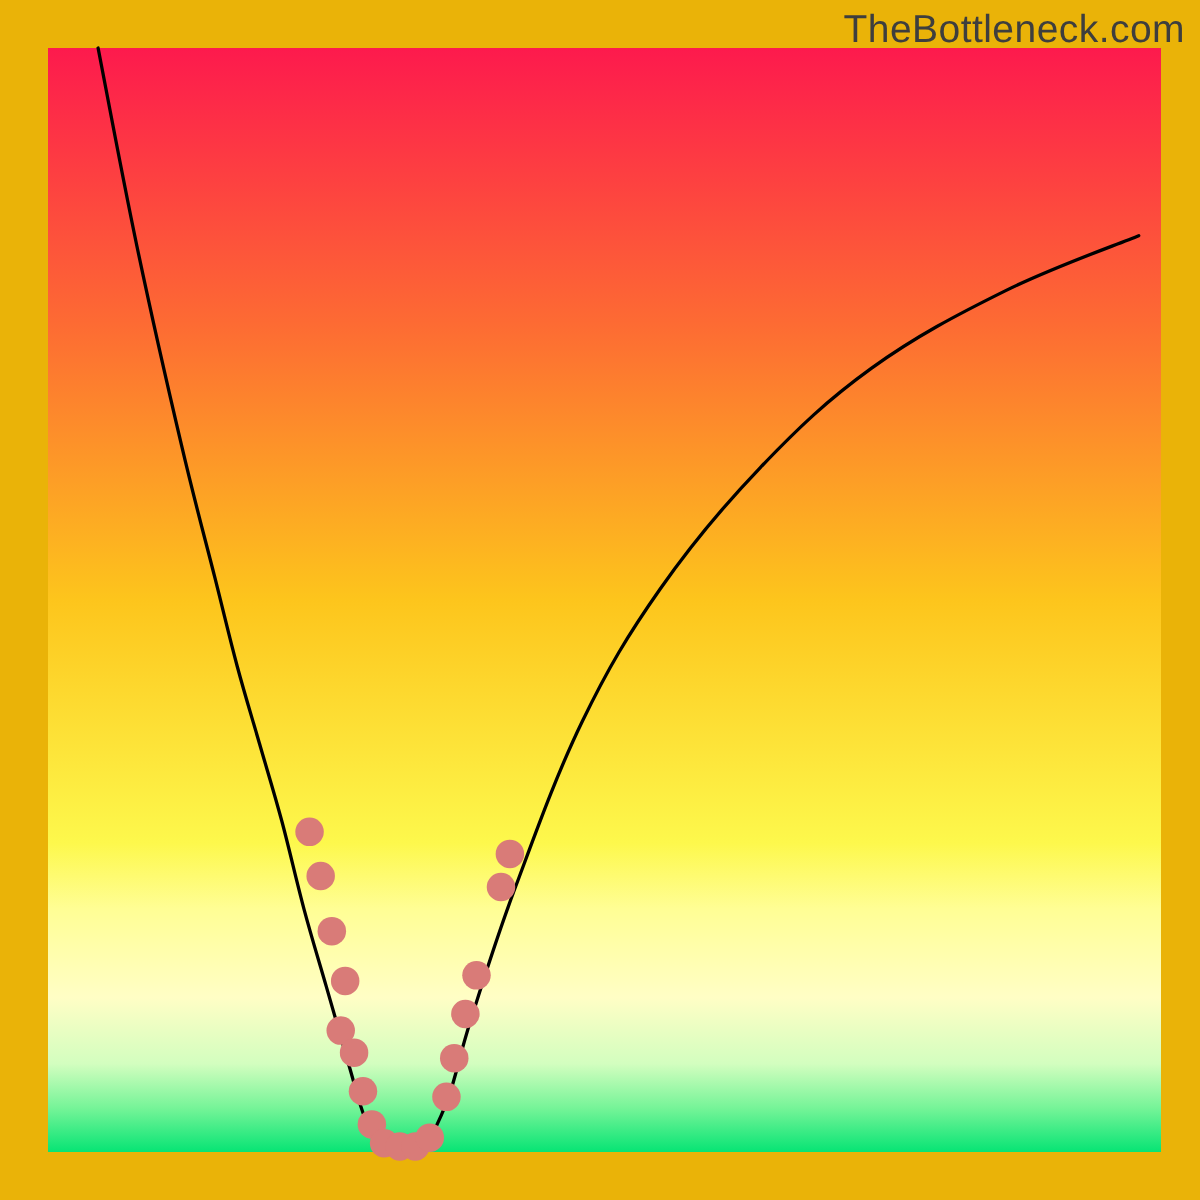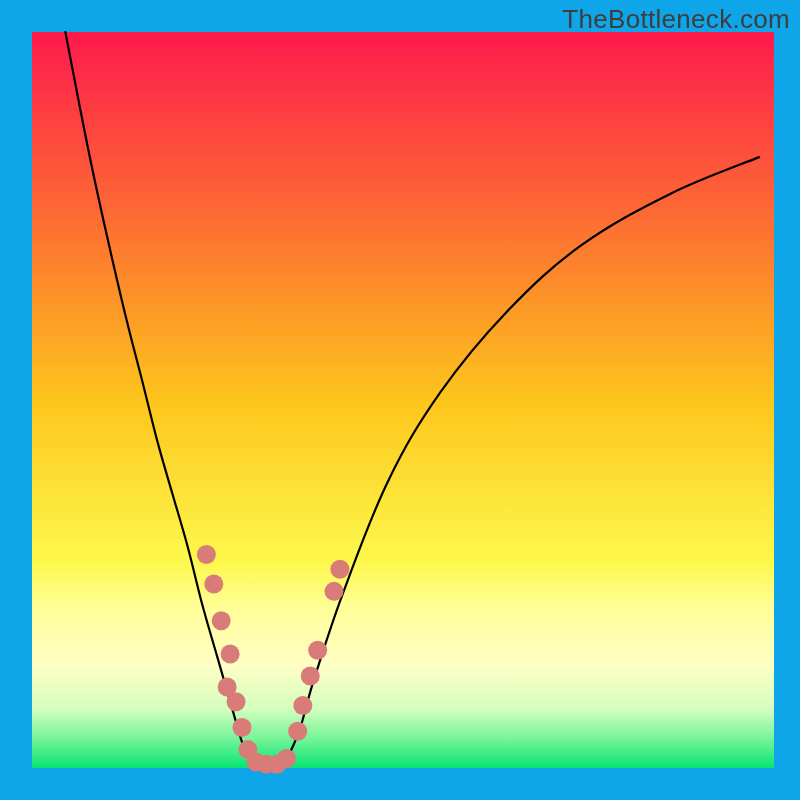--- a/index.html
+++ b/index.html
@@ -9,21 +9,21 @@
     height: 800px;
     overflow: hidden;
     background: #000;
     font-family: Arial, Helvetica, sans-serif;
   }
   .frame {
     position: absolute;
     left: 0; top: 0;
     width: 800px;
     height: 800px;
-    background: #0ea5e9;
+    background: #eab308;
   }
   .plot {
     position: absolute;
     display: block;
   }
   .watermark {
     position: absolute;
     top: 4px;
     right: 10px;
     color: #3e3e3e;

